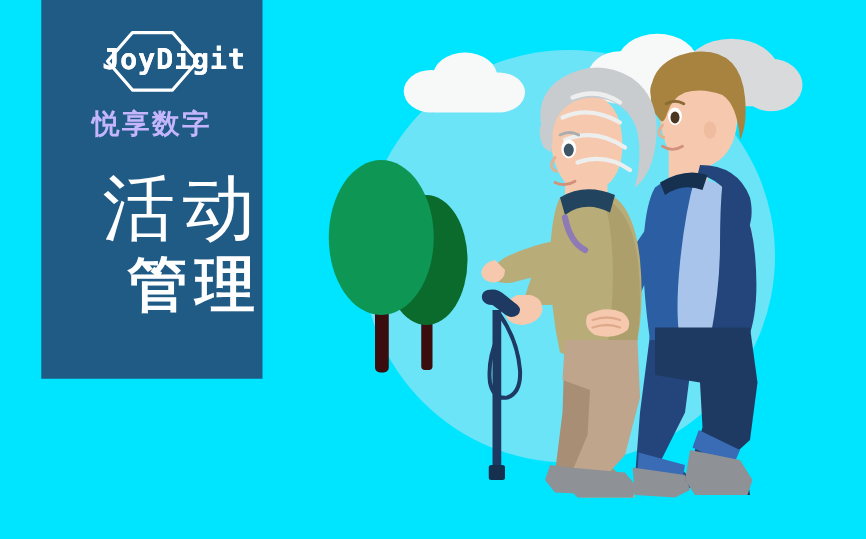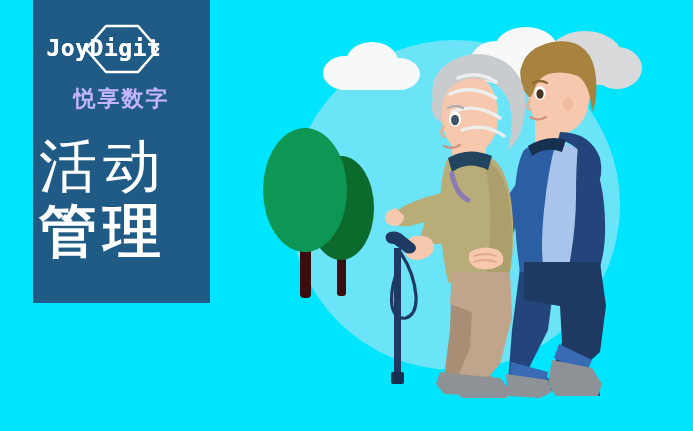--- a/index.html
+++ b/index.html
@@ -52,21 +52,21 @@
     left: 37px;
     top: 0;
     width: 76px;
     height: 50px;
   }
   #logo-word {
     position: absolute;
     left: 0;
     top: 11px;
     width: 150px;
-    text-align: left;
+    text-align: right;
     color: #FFFFFF;
     font-family: "DejaVu Sans Mono", monospace;
     font-size: 23px;
     font-weight: bold;
     letter-spacing: 0.5px;
     line-height: 26px;
     z-index: 2;
     text-shadow: 0 0 0 #fff;
   }
   #brand-cn {
@@ -75,34 +75,34 @@
     font-family: "DejaVu Sans", sans-serif;
     font-size: 22px;
     font-weight: bold;
     letter-spacing: 2px;
   }
   #headline {
     position: absolute;
     left: 0;
     top: 134px;
     width: 177px;
-    text-align: left;
+    text-align: right;
     color: #FFFFFF;
   }
   #headline-l1 {
     font-family: "DejaVu Serif", serif;
     font-size: 58px;
     line-height: 64px;
     letter-spacing: 6px;
     font-weight: 400;
     text-indent: 6px;
   }
   #headline-l2 {
-    font-family: Liberation Serif, serif;
-    font-size: 58px;
+    font-family: Liberation Mono, monospace;
+    font-size: 48px;
     line-height: 64px;
     letter-spacing: 6px;
     font-weight: bold;
     text-indent: 6px;
     margin-top: 2px;
   }
 </style>
 </head>
 <body>
 

